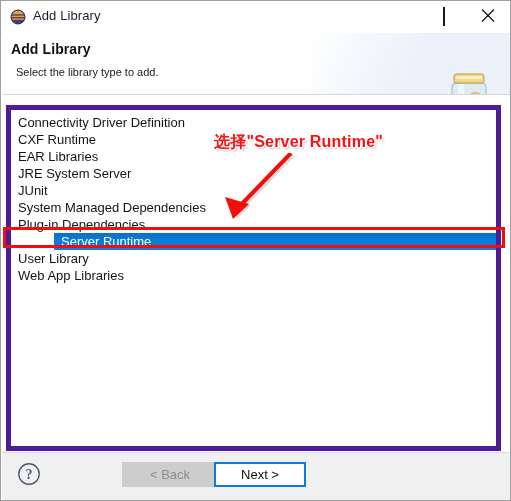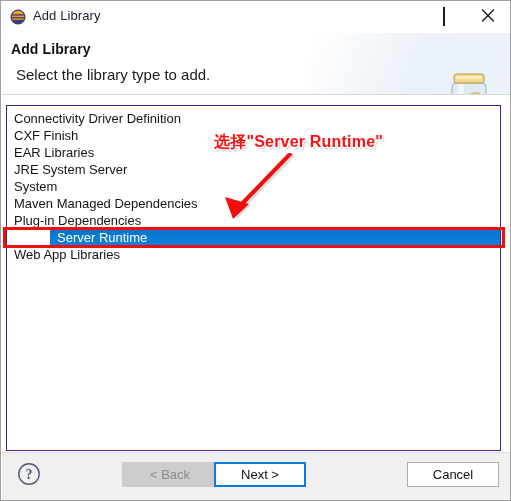--- a/index.html
+++ b/index.html
@@ -92,21 +92,21 @@
     position: absolute;
     left: 9px; top: 8px;
     font-size: 14px;
     font-weight: bold;
     color: #111111;
     letter-spacing: 0.1px;
   }
   .header-sub {
     position: absolute;
     left: 14px; top: 33px;
-    font-size: 15px;
+    font-size: 11px;
     color: #1a1a1a;
   }
   .header-icon {
     position: absolute;
     left: 432px; top: 34px;
     width: 70px; height: 56px;
   }
   .header-rule {
     position: absolute;
     left: 1px; top: 93px;
@@ -115,21 +115,21 @@
   }
 
   
   .listbox {
     position: absolute;
     left: 5px; top: 104px;
     width: 495px;
     height: 346px;
     box-sizing: border-box;
     background: #ffffff;
-    border: 1px solid #4c1d95;
+    border: 5px solid #4c1d95;
     overflow: hidden;
   }
   .list-item {
     position: relative;
     height: 17px;
     line-height: 17px;
     padding-left: 7px;
     font-size: 13px;
     color: #13131a;
     white-space: nowrap;
@@ -284,27 +284,28 @@
         <line x1="7" y1="37.4" x2="25" y2="37.4" stroke="#c8e2d1" stroke-width="1"></line>
         <line x1="7" y1="44.6" x2="28" y2="44.6" stroke="#e5c7a6" stroke-width="1"></line>
       </svg>
     </span>
   </div>
   <div class="header-rule"></div>
 
   <div class="listbox">
     <div class="list-top-pad"></div>
     <div class="list-item"><span>Connectivity Driver Definition</span></div>
-    <div class="list-item"><span>CXF Finish</span></div>
+    <div class="list-item"><span>CXF Runtime</span></div>
     <div class="list-item"><span>EAR Libraries</span></div>
     <div class="list-item"><span>JRE System Server</span></div>
-    <div class="list-item"><span>System</span></div>
-    <div class="list-item"><span>Maven Managed Dependencies</span></div>
+    <div class="list-item"><span>JUnit</span></div>
+    <div class="list-item"><span>System Managed Dependencies</span></div>
     <div class="list-item"><span>Plug-in Dependencies</span></div>
     <div class="list-item selected"><span>Server Runtime</span></div>
+    <div class="list-item"><span>User Library</span></div>
     <div class="list-item"><span>Web App Libraries</span></div>
   </div>
 
   <div class="annot-rect"></div>
   <div class="annot-text">选择"Server Runtime"</div>
   <span class="annot-arrow">
     <svg width="80" height="80" viewBox="0 0 80 80">
       <g transform="translate(2,2)">
         <line x1="72" y1="0" x2="16" y2="58" stroke="#b0b0b0" stroke-width="4" opacity="0.45"></line>
         <path d="M16 64 L8 44 L30 50 Z" fill="#b0b0b0" opacity="0.45"></path>
@@ -317,18 +318,17 @@
   <div class="footer">
     <span class="help-icon">
       <svg width="24" height="24" viewBox="0 0 24 24">
         <circle cx="12" cy="12" r="10.2" fill="#f0f0f0" stroke="#4a5a74" stroke-width="1.4"></circle>
         <text x="12" y="17" text-anchor="middle" font-family="Liberation Serif, serif" font-size="14" font-weight="bold" fill="#4a5a74">?</text>
       </svg>
     </span>
 
     <button class="btn btn-back">&lt; Back</button>
     <button class="btn focused btn-next">Next &gt;</button>
-    <button class="btn enabled btn-cancel">Cancel</button>
   </div>
 
   <div class="watermark">https://blog.csdn.net/ShangPanGe</div>
 
 </div>
 
 </body></html>

